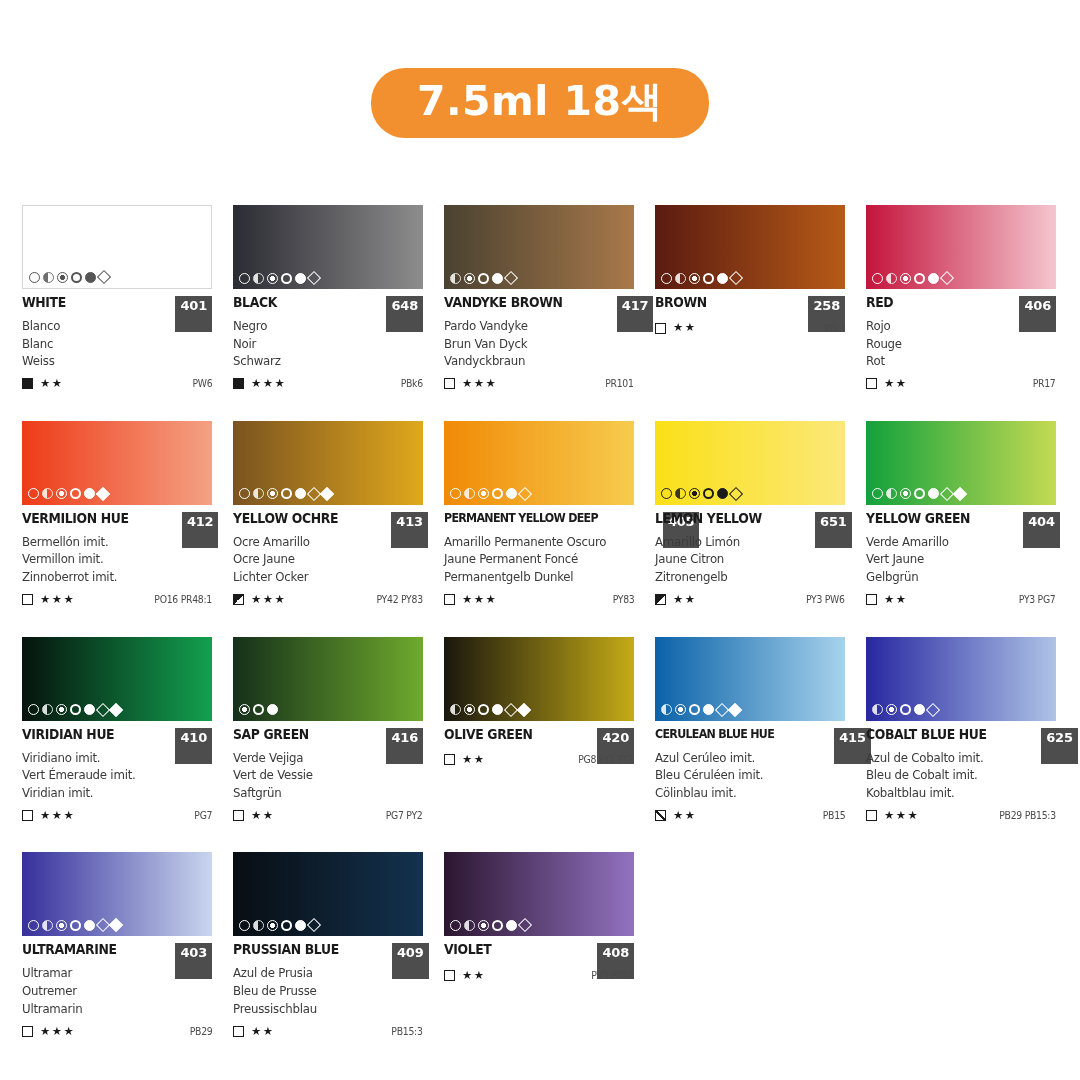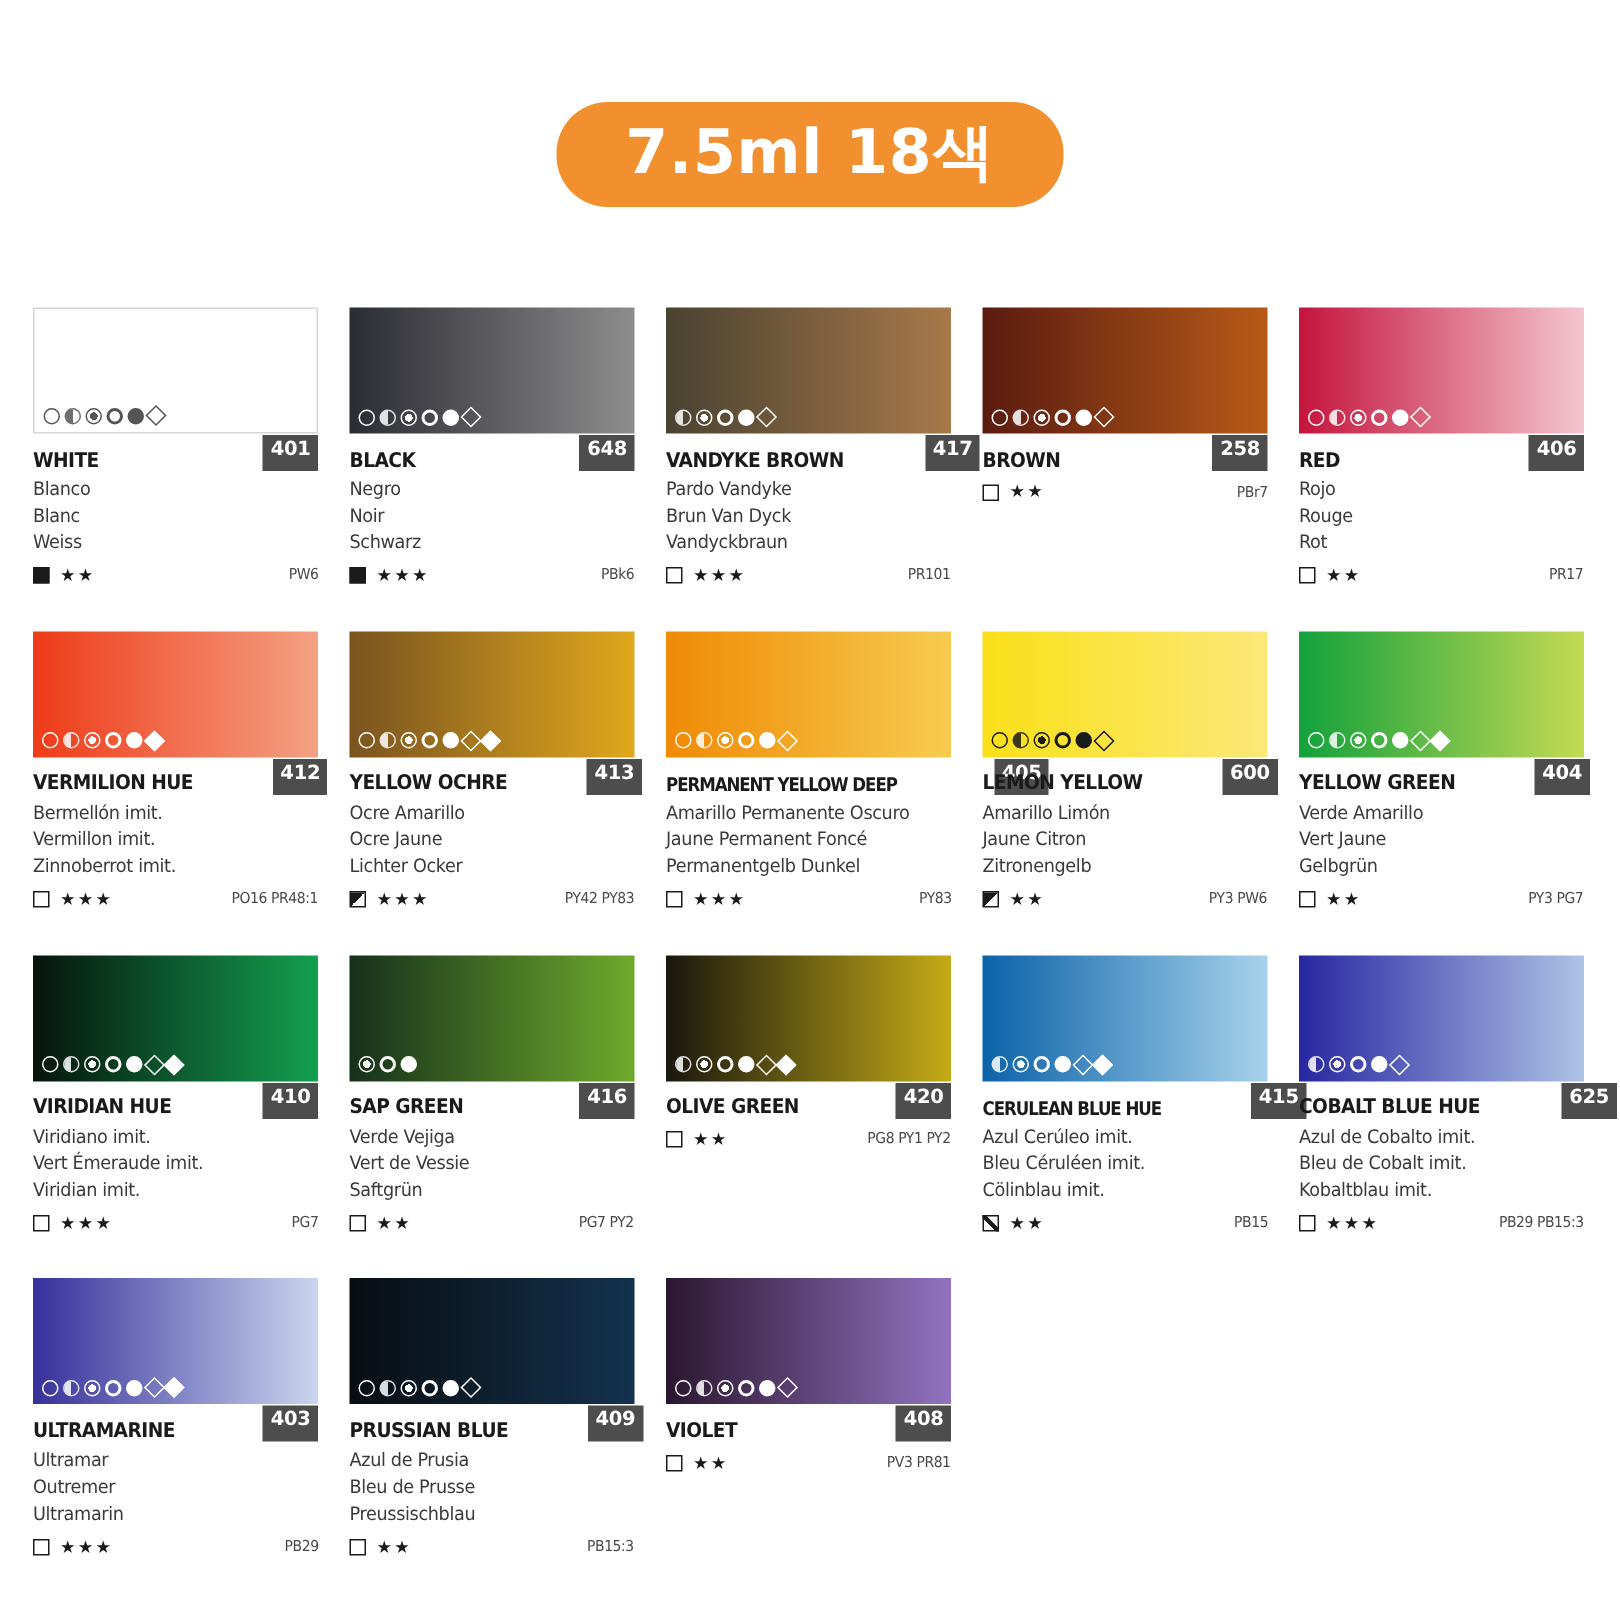--- a/index.html
+++ b/index.html
@@ -62,21 +62,21 @@
   }
   .dia{
     width:10px;height:10px;
     box-sizing:border-box;
     display:inline-block;
     transform:rotate(45deg);
   }
 
   
   .titlerow{
-    display:flex;align-items:flex-end;
+    display:flex;align-items:flex-start;
     margin-top:7px;
     height:18px;
     gap:20px;
   }
   .cname{
     font-family:"DejaVu Sans", sans-serif;
     font-weight:bold;
     font-size:13.5px;
     color:#1a1a1a;
     letter-spacing:-0.4px;
@@ -87,21 +87,21 @@
   }
   .cname.tight{font-size:12.6px;letter-spacing:-0.8px;transform:scaleX(0.88);}
   .spacer{flex:1 1 auto;min-width:4px;}
   .code{
     background:#4d4d4d;
     color:#ffffff;
     font-family:"DejaVu Sans", sans-serif;
     font-weight:bold;
     font-size:13px;
     line-height:1;
-    padding:3px 5px 8px 5px;
+    padding:3px 5px 20px 5px;
     letter-spacing:-0.2px;
   }
   .trans{
     margin-top:3px;
     font-family:"DejaVu Sans", sans-serif;
     font-size:12.4px;
     color:#3a3a3a;
     line-height:1.42;
     letter-spacing:-0.25px;
   }
@@ -371,21 +371,21 @@
             <span class="dot" style="border: 1.8px solid rgb(26, 26, 26); background: linear-gradient(90deg, rgb(26, 26, 26) 0px, rgb(26, 26, 26) 50%, transparent 50%, transparent 100%); opacity: 0.85;"></span>
             <span class="dot" style="border: 1.8px solid rgb(26, 26, 26); background: radial-gradient(circle, rgb(26, 26, 26) 0px, rgb(26, 26, 26) 40%, transparent 41%);"></span>
             <span class="dot" style="border: 2.4px solid rgb(26, 26, 26); background: transparent;"></span>
             <span class="dot" style="border: 1.8px solid rgb(26, 26, 26); background: rgb(26, 26, 26);"></span>
             <span class="dia" style="border: 1.6px solid rgb(26, 26, 26); background: transparent;"></span>
           </div>
         </div>
         <div class="titlerow">
           <span class="cname">LEMON YELLOW</span>
           <span class="spacer"></span>
-          <span class="code">600</span>
+          <span class="code">651</span>
         </div>
         <div class="trans">
           <div>Amarillo Limón</div>
           <div>Jaune Citron</div>
           <div>Zitronengelb</div>
         </div>
         <div class="footrow">
           <span class="lf-square half"></span>
           <span class="stars">★★</span>
           <span class="pig">PY3 PW6</span>

